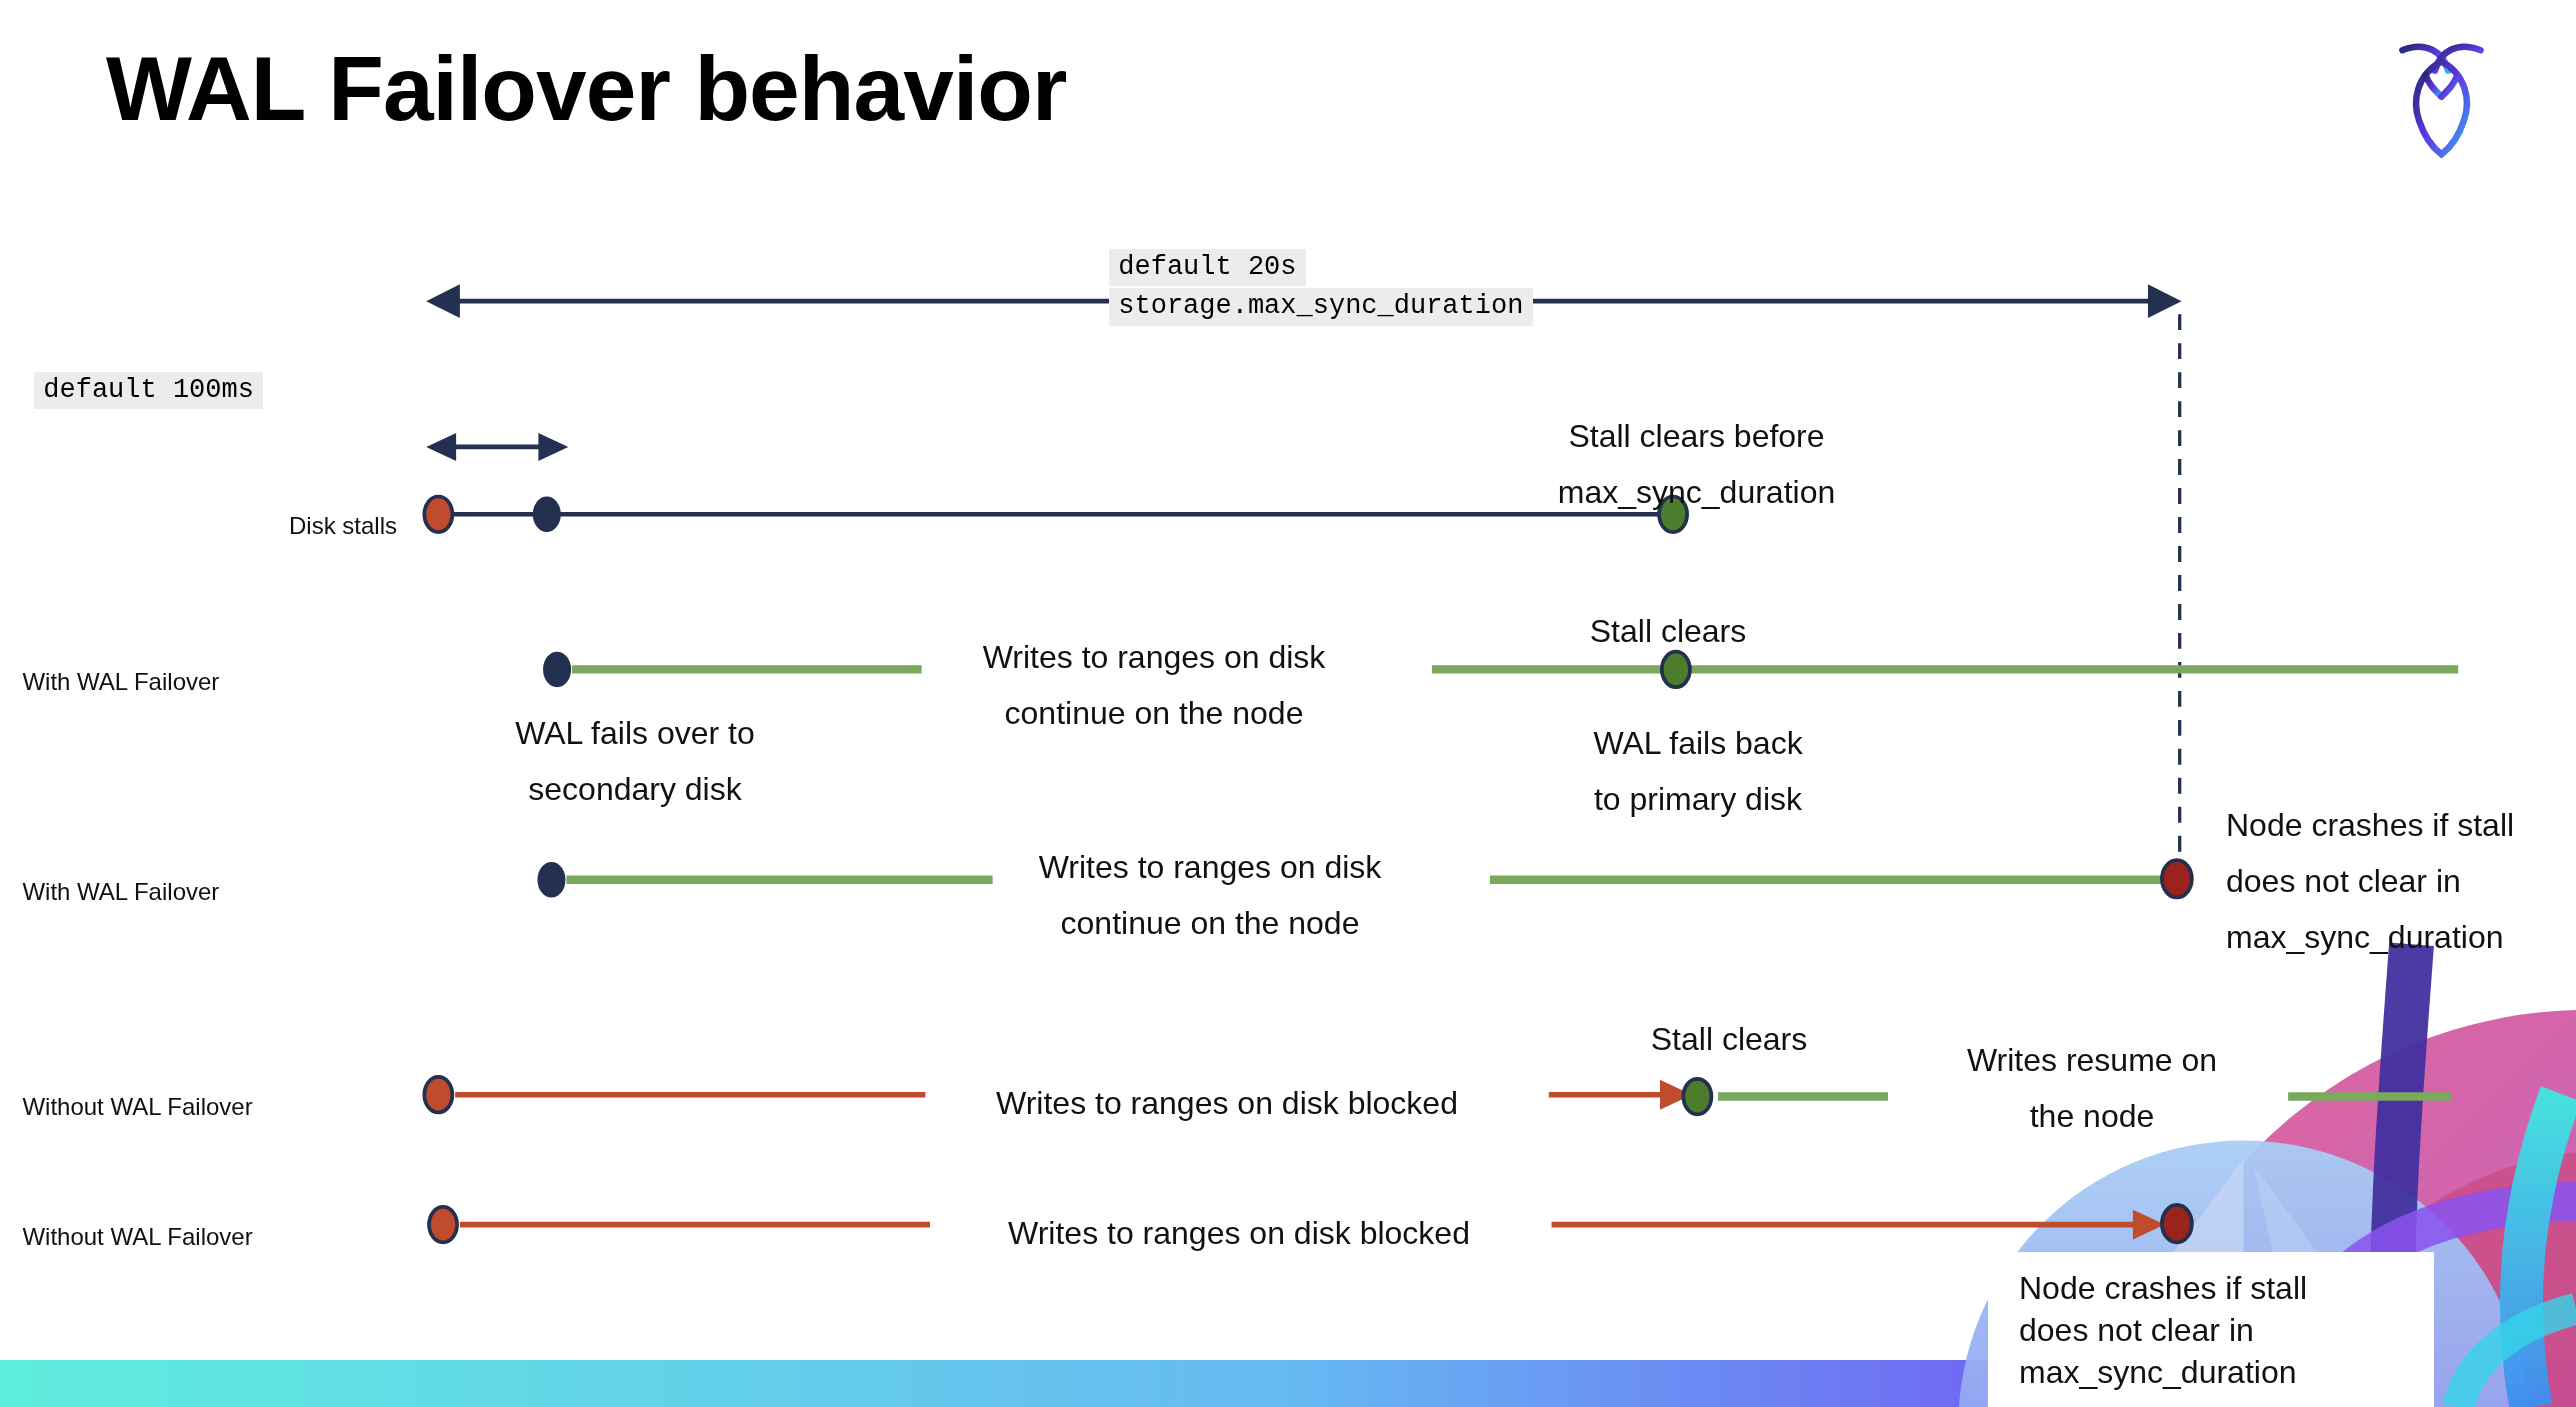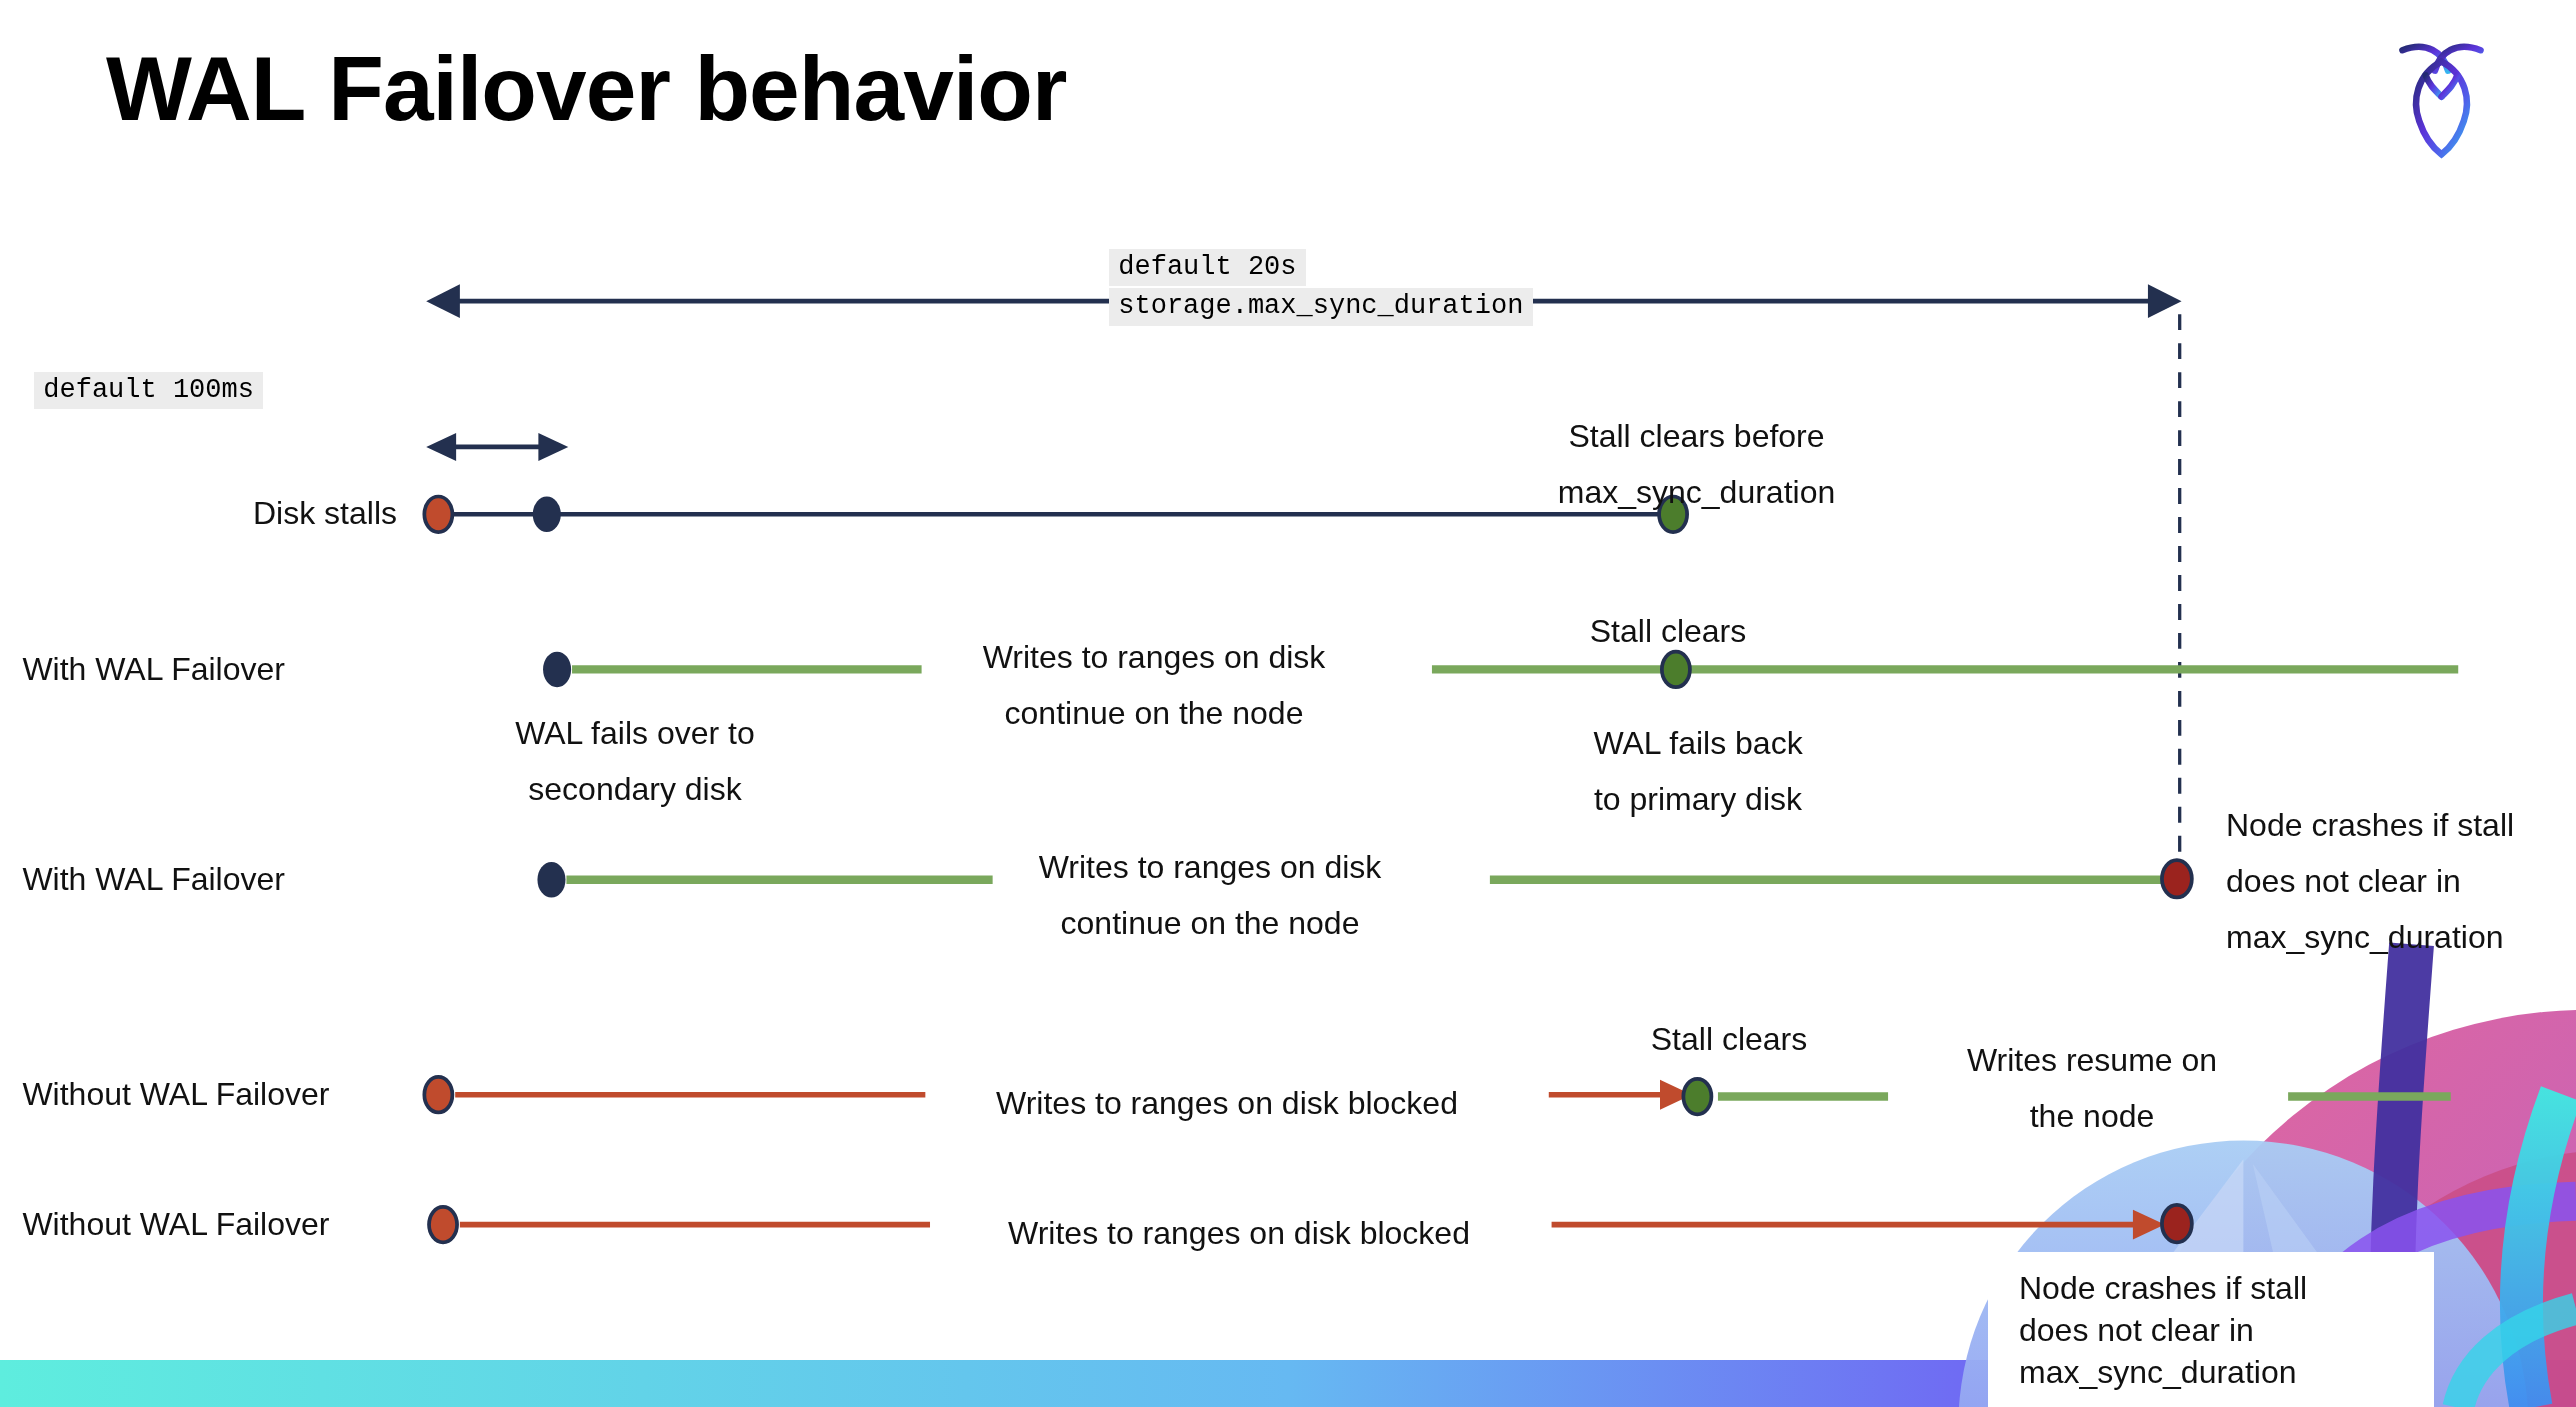--- a/index.html
+++ b/index.html
@@ -17,21 +17,21 @@
     position:absolute;z-index:3;
     font-family:"Liberation Mono","DejaVu Sans Mono",monospace;
     font-size:27px;color:#000000;
   }
   .code-group span{
     display:table;background:#ececec;padding:2.8px 9.3px 4.7px 9.3px;margin-bottom:1.9px;white-space:pre;
   }
   .code-max-sync{left:1109px;top:249px;}
   .code-unhealthy{left:34px;top:340px;margin-top:32px;}
   .row-label{
-    position:absolute;z-index:3;font-size:32px;line-height:39px;color:#111;white-space:nowrap;
+    position:absolute;z-index:3;font-size:24px;line-height:39px;color:#111;white-space:nowrap;margin-top:12px;
   }
   .lbl-disk-stalls{left:168px;top:494px;width:229px;text-align:right;}
   .lbl-with-1{left:22.4px;top:650px;}
   .lbl-with-2{left:22.4px;top:860px;}
   .lbl-without-1{left:22.4px;top:1075px;}
   .lbl-without-2{left:22.4px;top:1205px;}
   .ann{
     position:absolute;z-index:3;font-size:32px;line-height:56px;color:#111;
     text-align:center;white-space:pre-line;
   }

